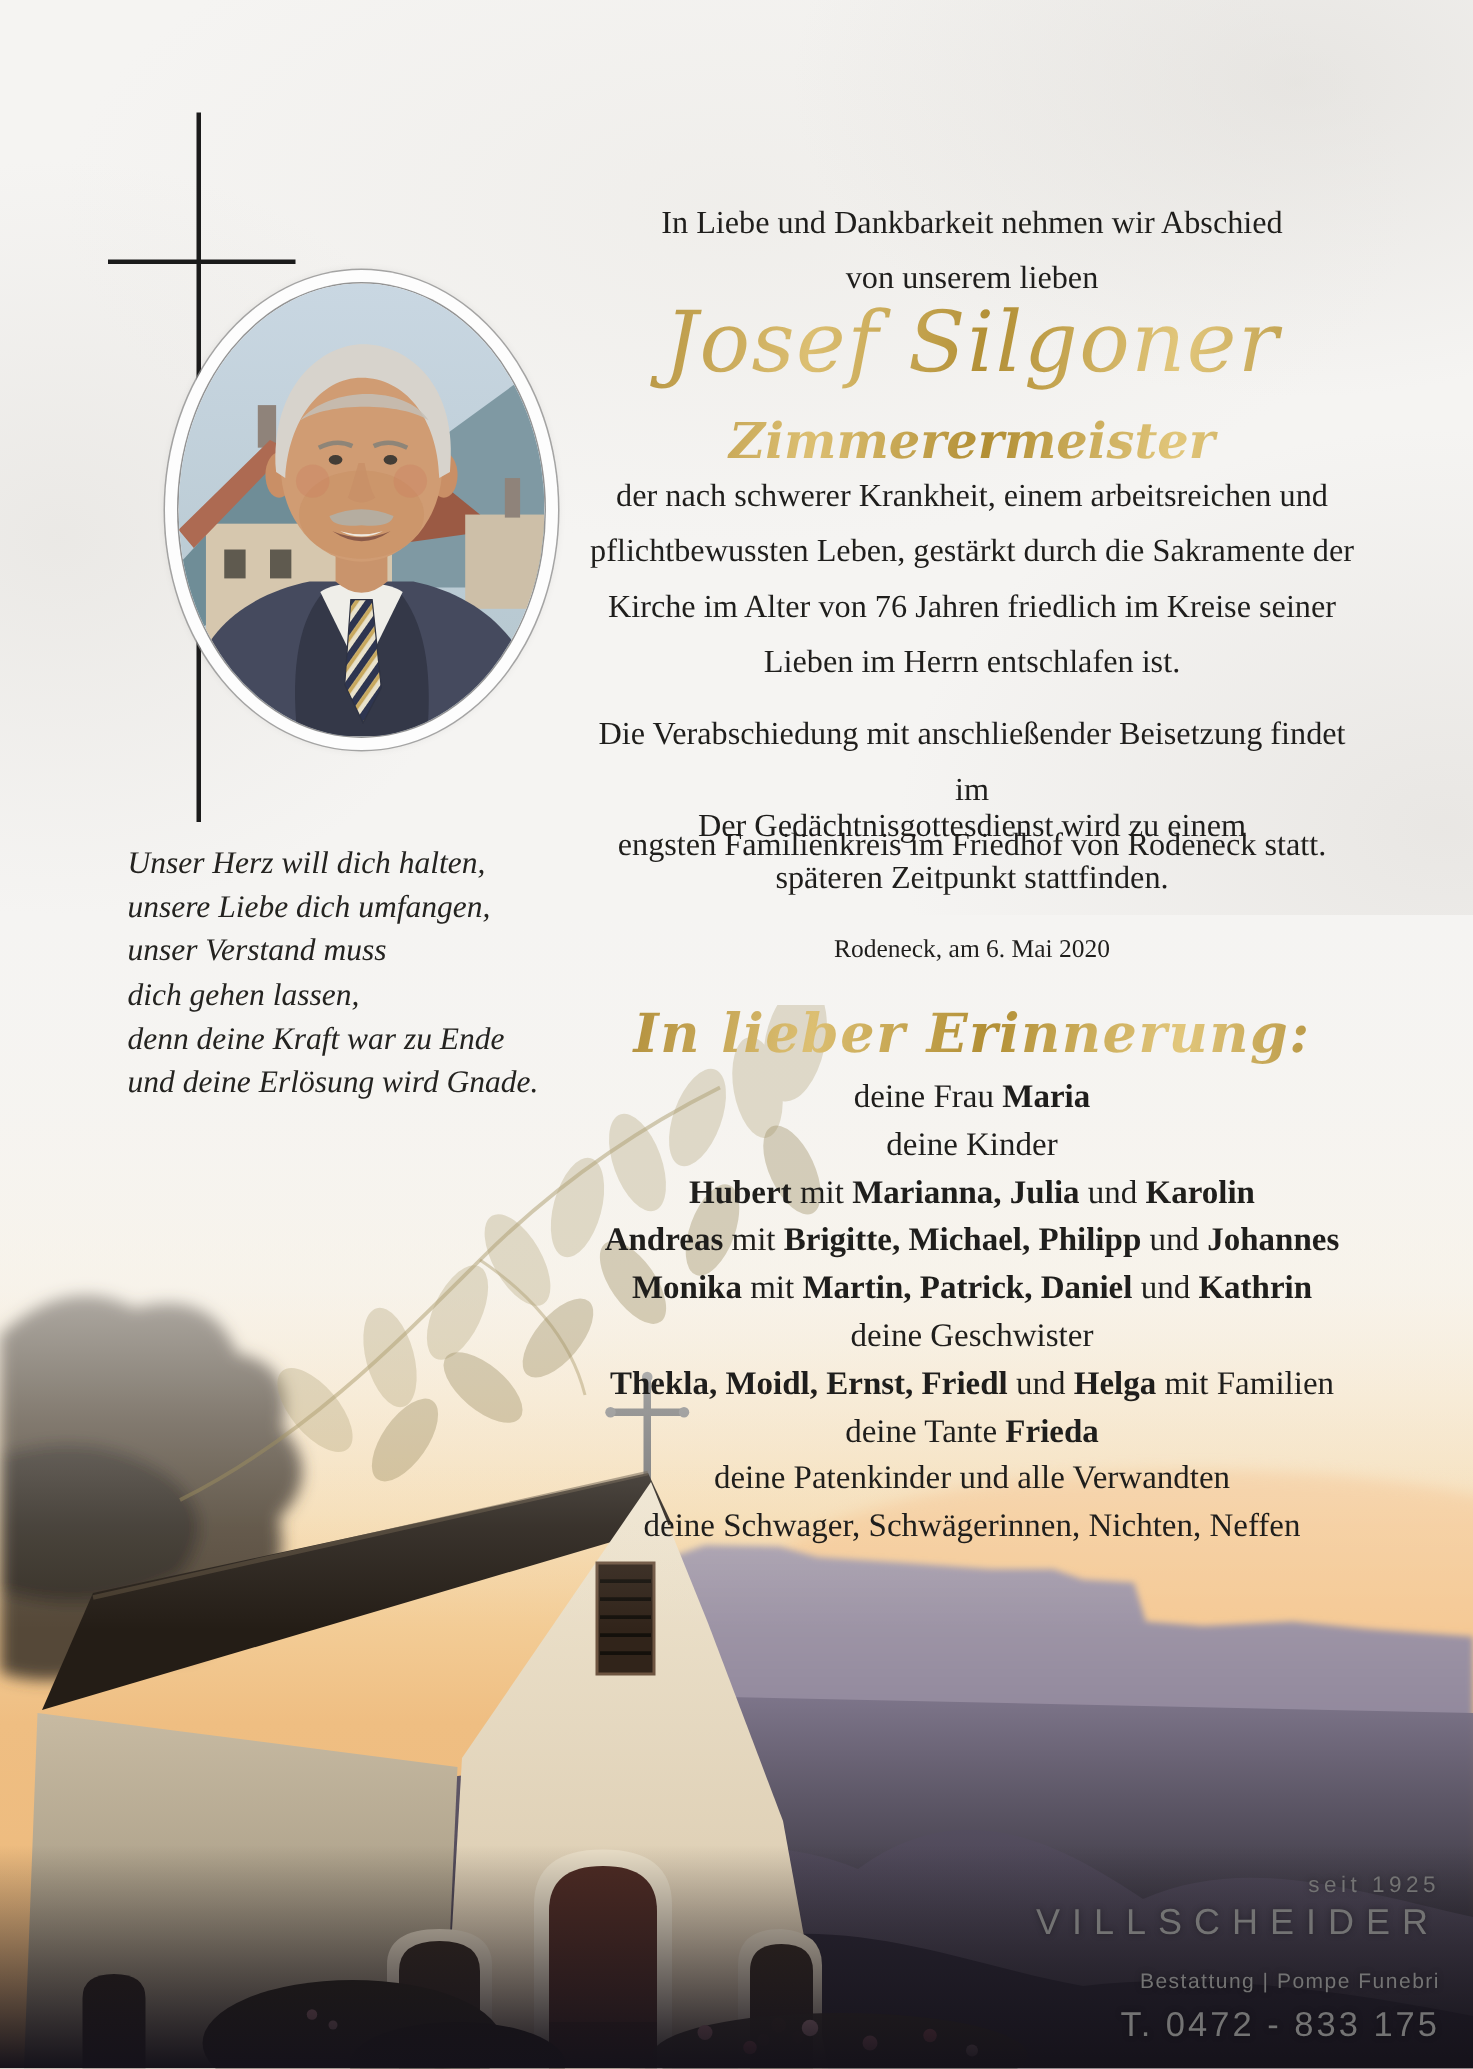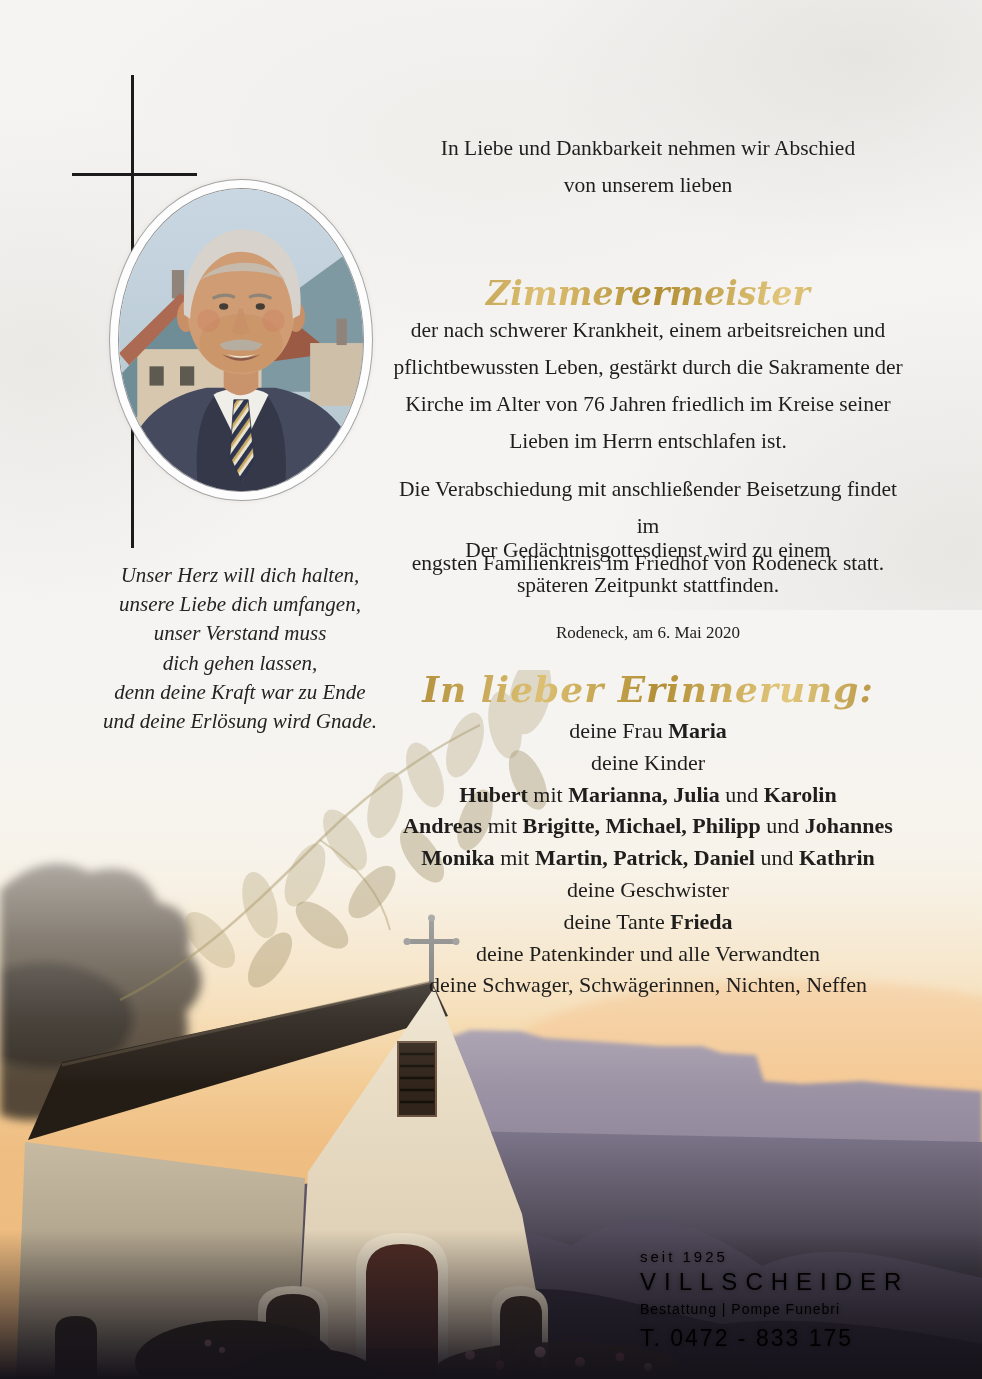--- a/index.html
+++ b/index.html
@@ -46,28 +46,28 @@
   }
   .name{top:190px;font-family:"DejaVu Serif", serif;font-style:italic;font-size:56px;line-height:78px;letter-spacing:1px;}
   .prof{top:276px;font-family:"DejaVu Serif", serif;font-style:italic;font-size:33px;line-height:36px;font-weight:bold;}
   .obit{top:312px;font-size:21.5px;line-height:37px;}
   .farewell{top:471px;font-size:21.5px;line-height:37px;}
   .memserv{top:533px;font-size:21.5px;line-height:35px;}
   .dateline{top:617px;font-size:17px;line-height:32px;}
   .remhead{top:662px;font-family:"DejaVu Serif", serif;font-style:italic;font-weight:bold;font-size:36px;line-height:54px;letter-spacing:1px;}
   .remlist{top:715px;font-size:22px;line-height:31.8px;}
   .remlist b{font-weight:bold;}
-  .poem{left:85px;top:561px;width:310px;text-align:center;z-index:3;
+  .poem{left:85px;top:561px;width:310px;text-align:left;z-index:3;
     font-style:italic;font-size:21px;line-height:29.2px;color:#242320;}
   
-  .logo{left:640px;top:1248px;width:320px;text-align:left;color:#000000;z-index:4;
+  .logo{left:640px;top:1248px;width:320px;text-align:right;color:#737373;z-index:4;
     font-family:"Liberation Sans", sans-serif;text-shadow:0 0 4px rgba(0,0,0,.35);}
   .logo-since{font-size:15px;letter-spacing:3px;}
   .logo-name{font-size:24px;letter-spacing:8px;margin-top:3px;font-weight:400;}
-  .logo-sub{font-size:14px;letter-spacing:1px;margin-top:5px;}
+  .logo-sub{font-size:14px;letter-spacing:1px;margin-top:16px;}
   .logo-phone{font-size:23px;letter-spacing:2px;margin-top:8px;}
 </style>
 </head>
 <body>
 
 <div class="abs landscape">
   <svg viewBox="0 0 982 769" preserveAspectRatio="none">
     <defs>
       <linearGradient id="skyG" x1="0" y1="0" x2="0" y2="1">
         <stop offset="0%" stop-color="#fbf7ee"></stop>
@@ -283,20 +283,21 @@
     <div>unsere Liebe dich umfangen,</div>
     <div>unser Verstand muss</div>
     <div>dich gehen lassen,</div>
     <div>denn deine Kraft war zu Ende</div>
     <div>und deine Erlösung wird Gnade.</div>
   </div>
 
 <div class="abs col">
   <div class="intro1">In Liebe und Dankbarkeit nehmen wir Abschied</div>
   <div class="intro2">von unserem lieben</div>
+  <div class="name gold">Josef Silgoner</div>
   <div class="prof gold">Zimmerermeister</div>
   <div class="obit">
       <div>der nach schwerer Krankheit, einem arbeitsreichen und</div>
       <div>pflichtbewussten Leben, gestärkt durch die Sakramente der</div>
       <div>Kirche im Alter von 76 Jahren friedlich im Kreise seiner</div>
       <div>Lieben im Herrn entschlafen ist.</div>
     </div>
   <div class="farewell">
       <div>Die Verabschiedung mit anschließender Beisetzung findet im</div>
       <div>engsten Familienkreis im Friedhof von Rodeneck statt.</div>
@@ -307,20 +308,21 @@
     </div>
   <div class="dateline">Rodeneck, am 6. Mai 2020</div>
   <div class="remhead gold">In lieber Erinnerung:</div>
   <div class="remlist">
       <div><span>deine Frau </span><b>Maria</b></div>
       <div><span>deine Kinder</span></div>
       <div><b>Hubert</b><span> mit </span><b>Marianna, Julia</b><span> und </span><b>Karolin</b></div>
       <div><b>Andreas</b><span> mit </span><b>Brigitte, Michael, Philipp</b><span> und </span><b>Johannes</b></div>
       <div><b>Monika</b><span> mit </span><b>Martin, Patrick, Daniel</b><span> und </span><b>Kathrin</b></div>
       <div><span>deine Geschwister</span></div>
+      <div><b>Thekla, Moidl, Ernst, Friedl</b><span> und </span><b>Helga</b><span> mit Familien</span></div>
       <div><span>deine Tante </span><b>Frieda</b></div>
       <div><span>deine Patenkinder und alle Verwandten</span></div>
       <div><span>deine Schwager, Schwägerinnen, Nichten, Neffen</span></div>
     </div>
 </div>
 
 <div class="abs logo">
   <div class="logo-since">seit 1925</div>
   <div class="logo-name">VILLSCHEIDER</div>
   <div class="logo-sub">Bestattung | Pompe Funebri</div>

